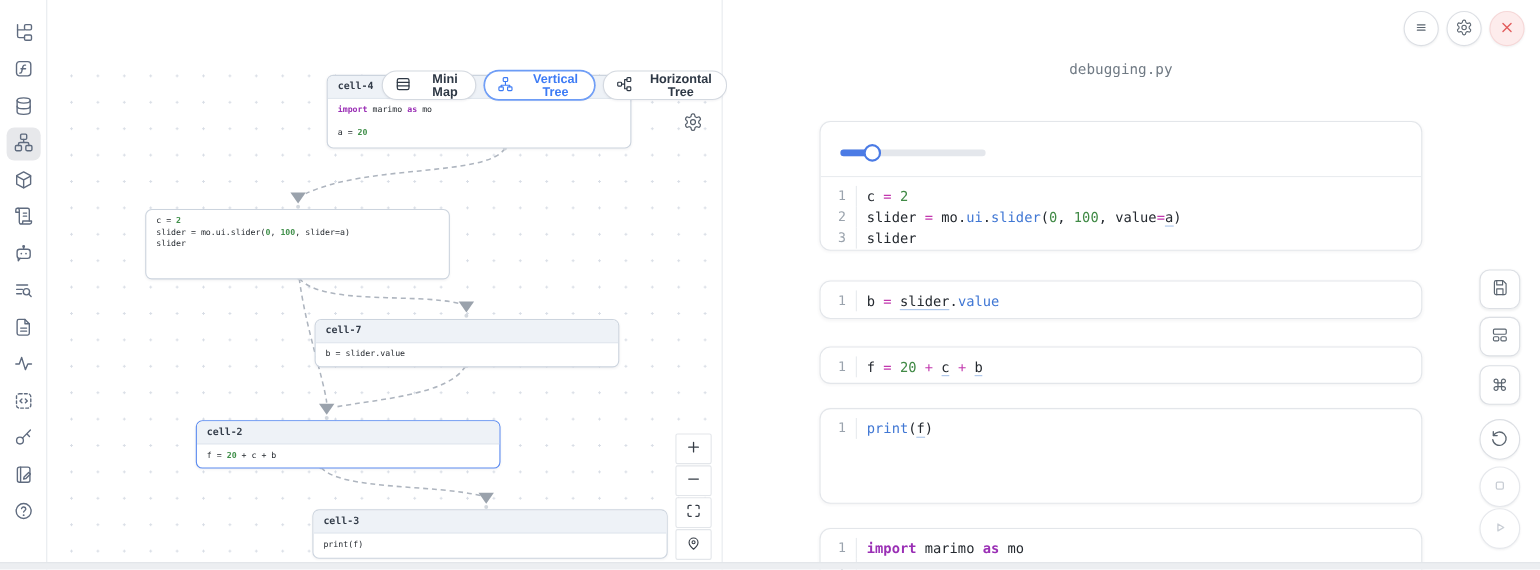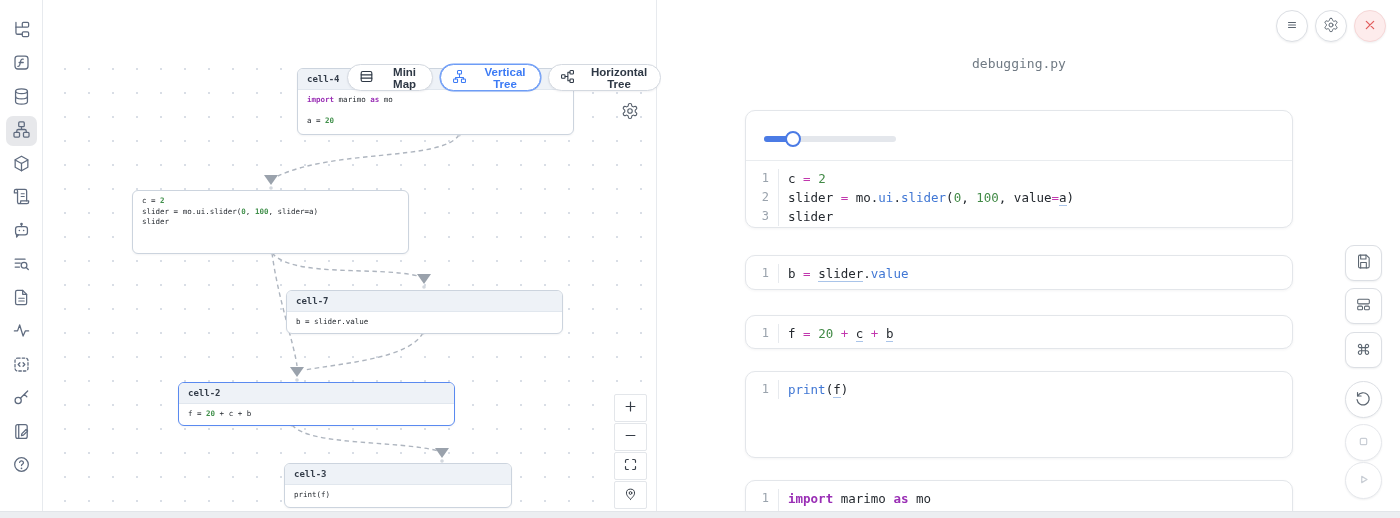--- a/index.html
+++ b/index.html
@@ -223,21 +223,21 @@
               <span>cell-7</span>
             </div>
             <div class="gnode-body"><div class="gl"><span class="k-p">b = slider.value</span></div></div>
           </div>
           <div class="gnode selected" style="left: 112px; top: 335px; width: 277px; height: 44px;">
             <div class="gnode-header">
               <span>cell-2</span>
             </div>
             <div class="gnode-body"><div class="gl"><span class="k-p">f = </span><span class="k-num">20</span><span class="k-p"> + c + b</span></div></div>
           </div>
-          <div class="gnode" style="left: 237px; top: 416px; width: 228px; height: 45px;">
+          <div class="gnode" style="left: 237px; top: 416px; width: 323px; height: 45px;">
             <div class="gnode-header">
               <span>cell-3</span>
             </div>
             <div class="gnode-body"><div class="gl"><span class="k-p">print(f)</span></div></div>
           </div>
         </div>
       <div id="graph-toolbar">
           <button class="tool-btn">
             <span><svg viewBox="0 0 24 24" fill="none" stroke="currentColor" stroke-width="1.8" stroke-linecap="round" stroke-linejoin="round">
                 <rect x="3.5" y="4" width="17" height="16" rx="2.5"></rect>

